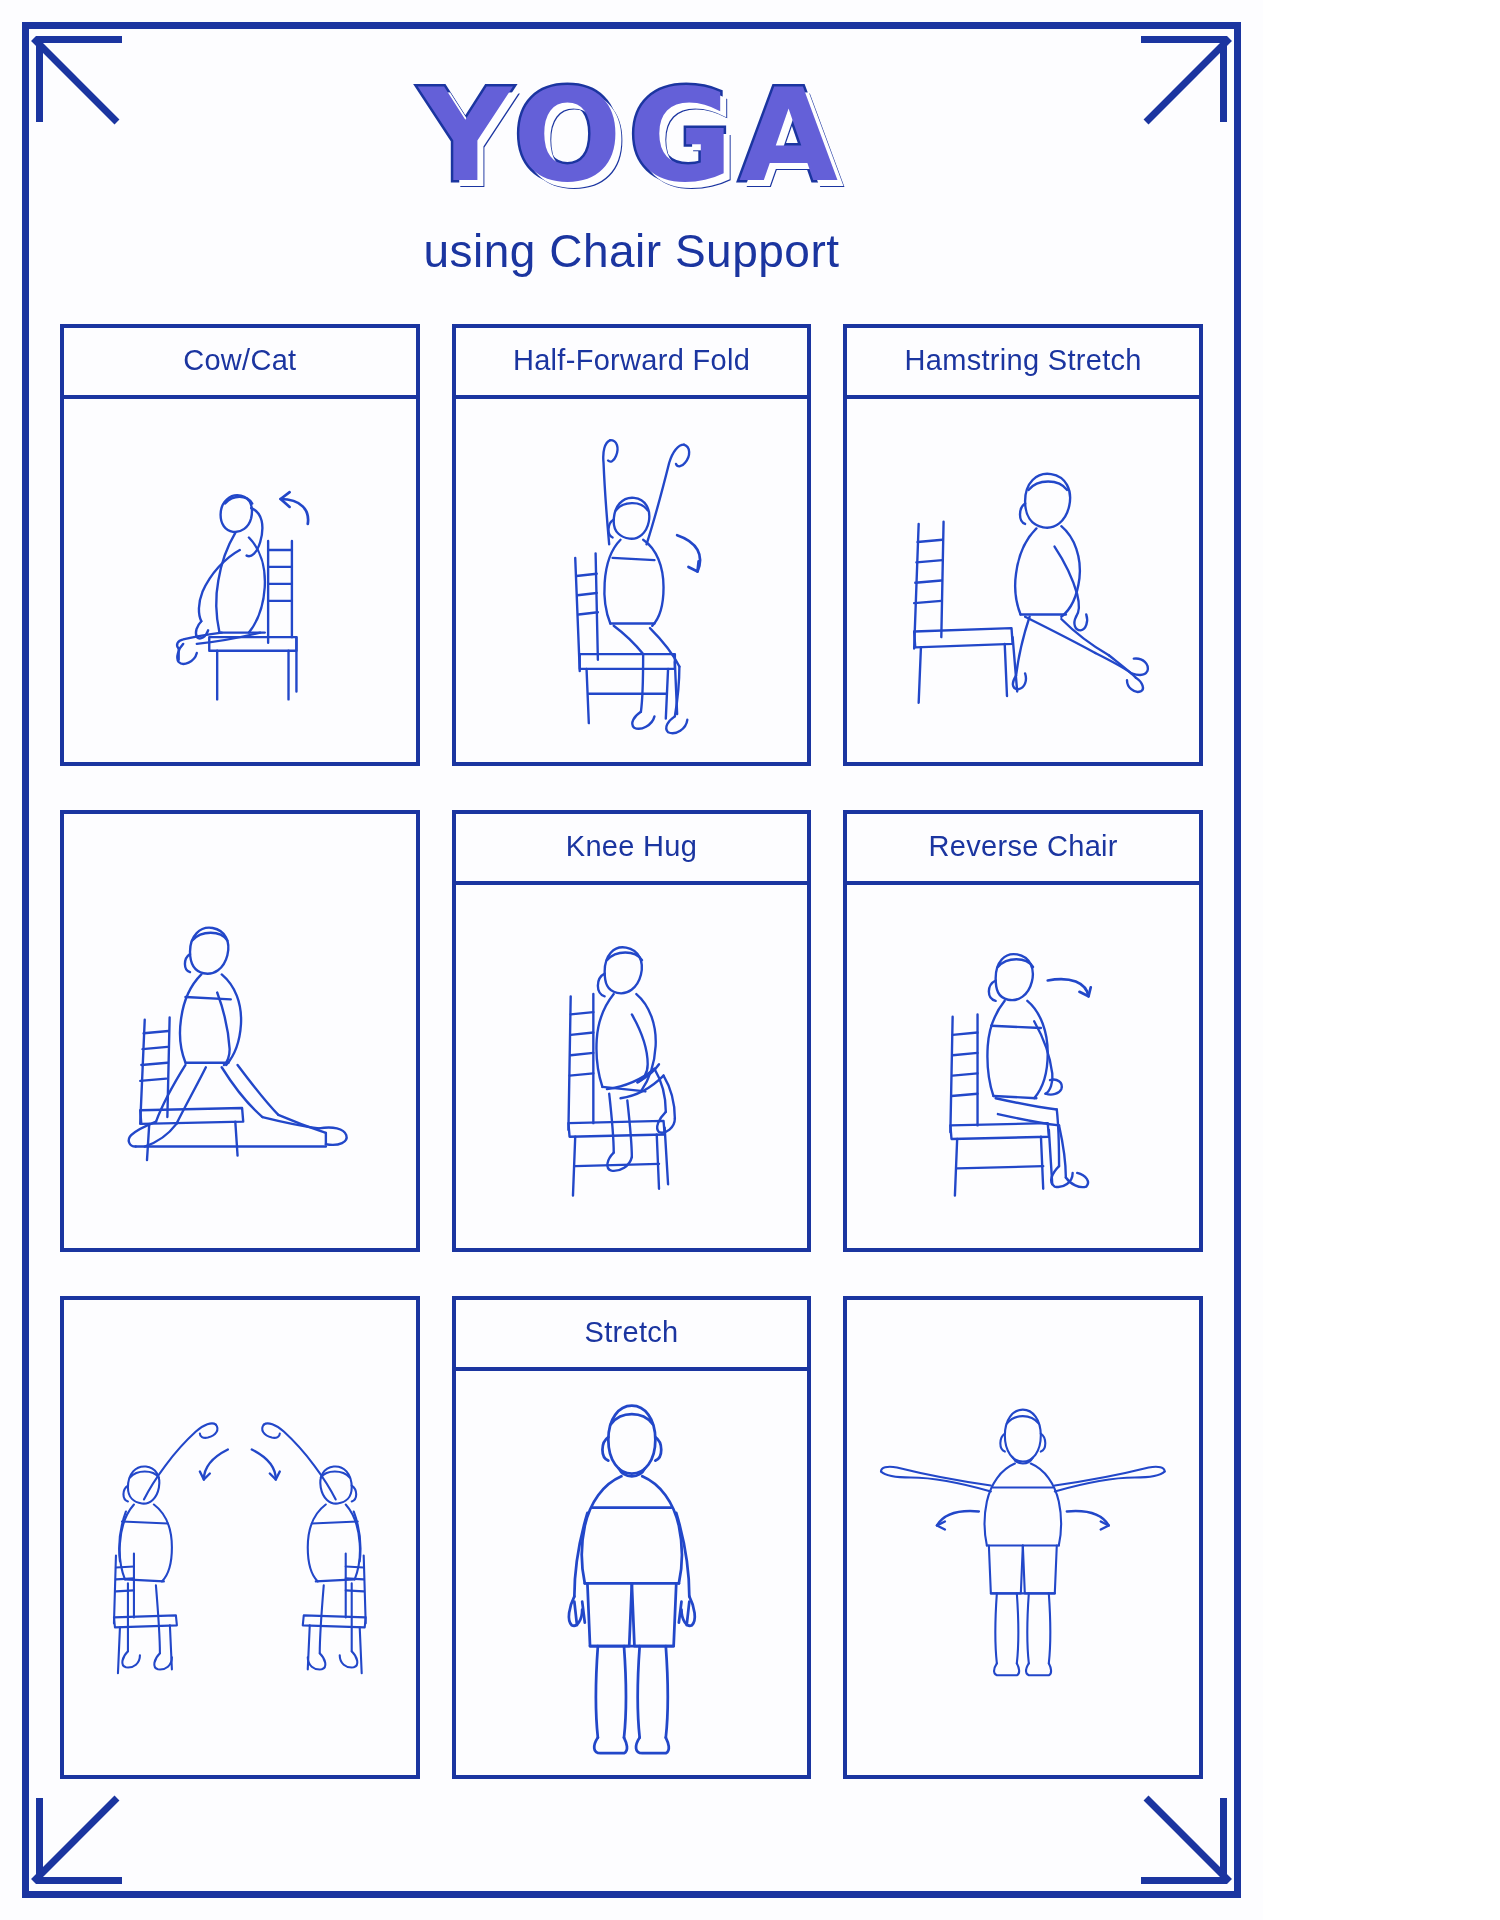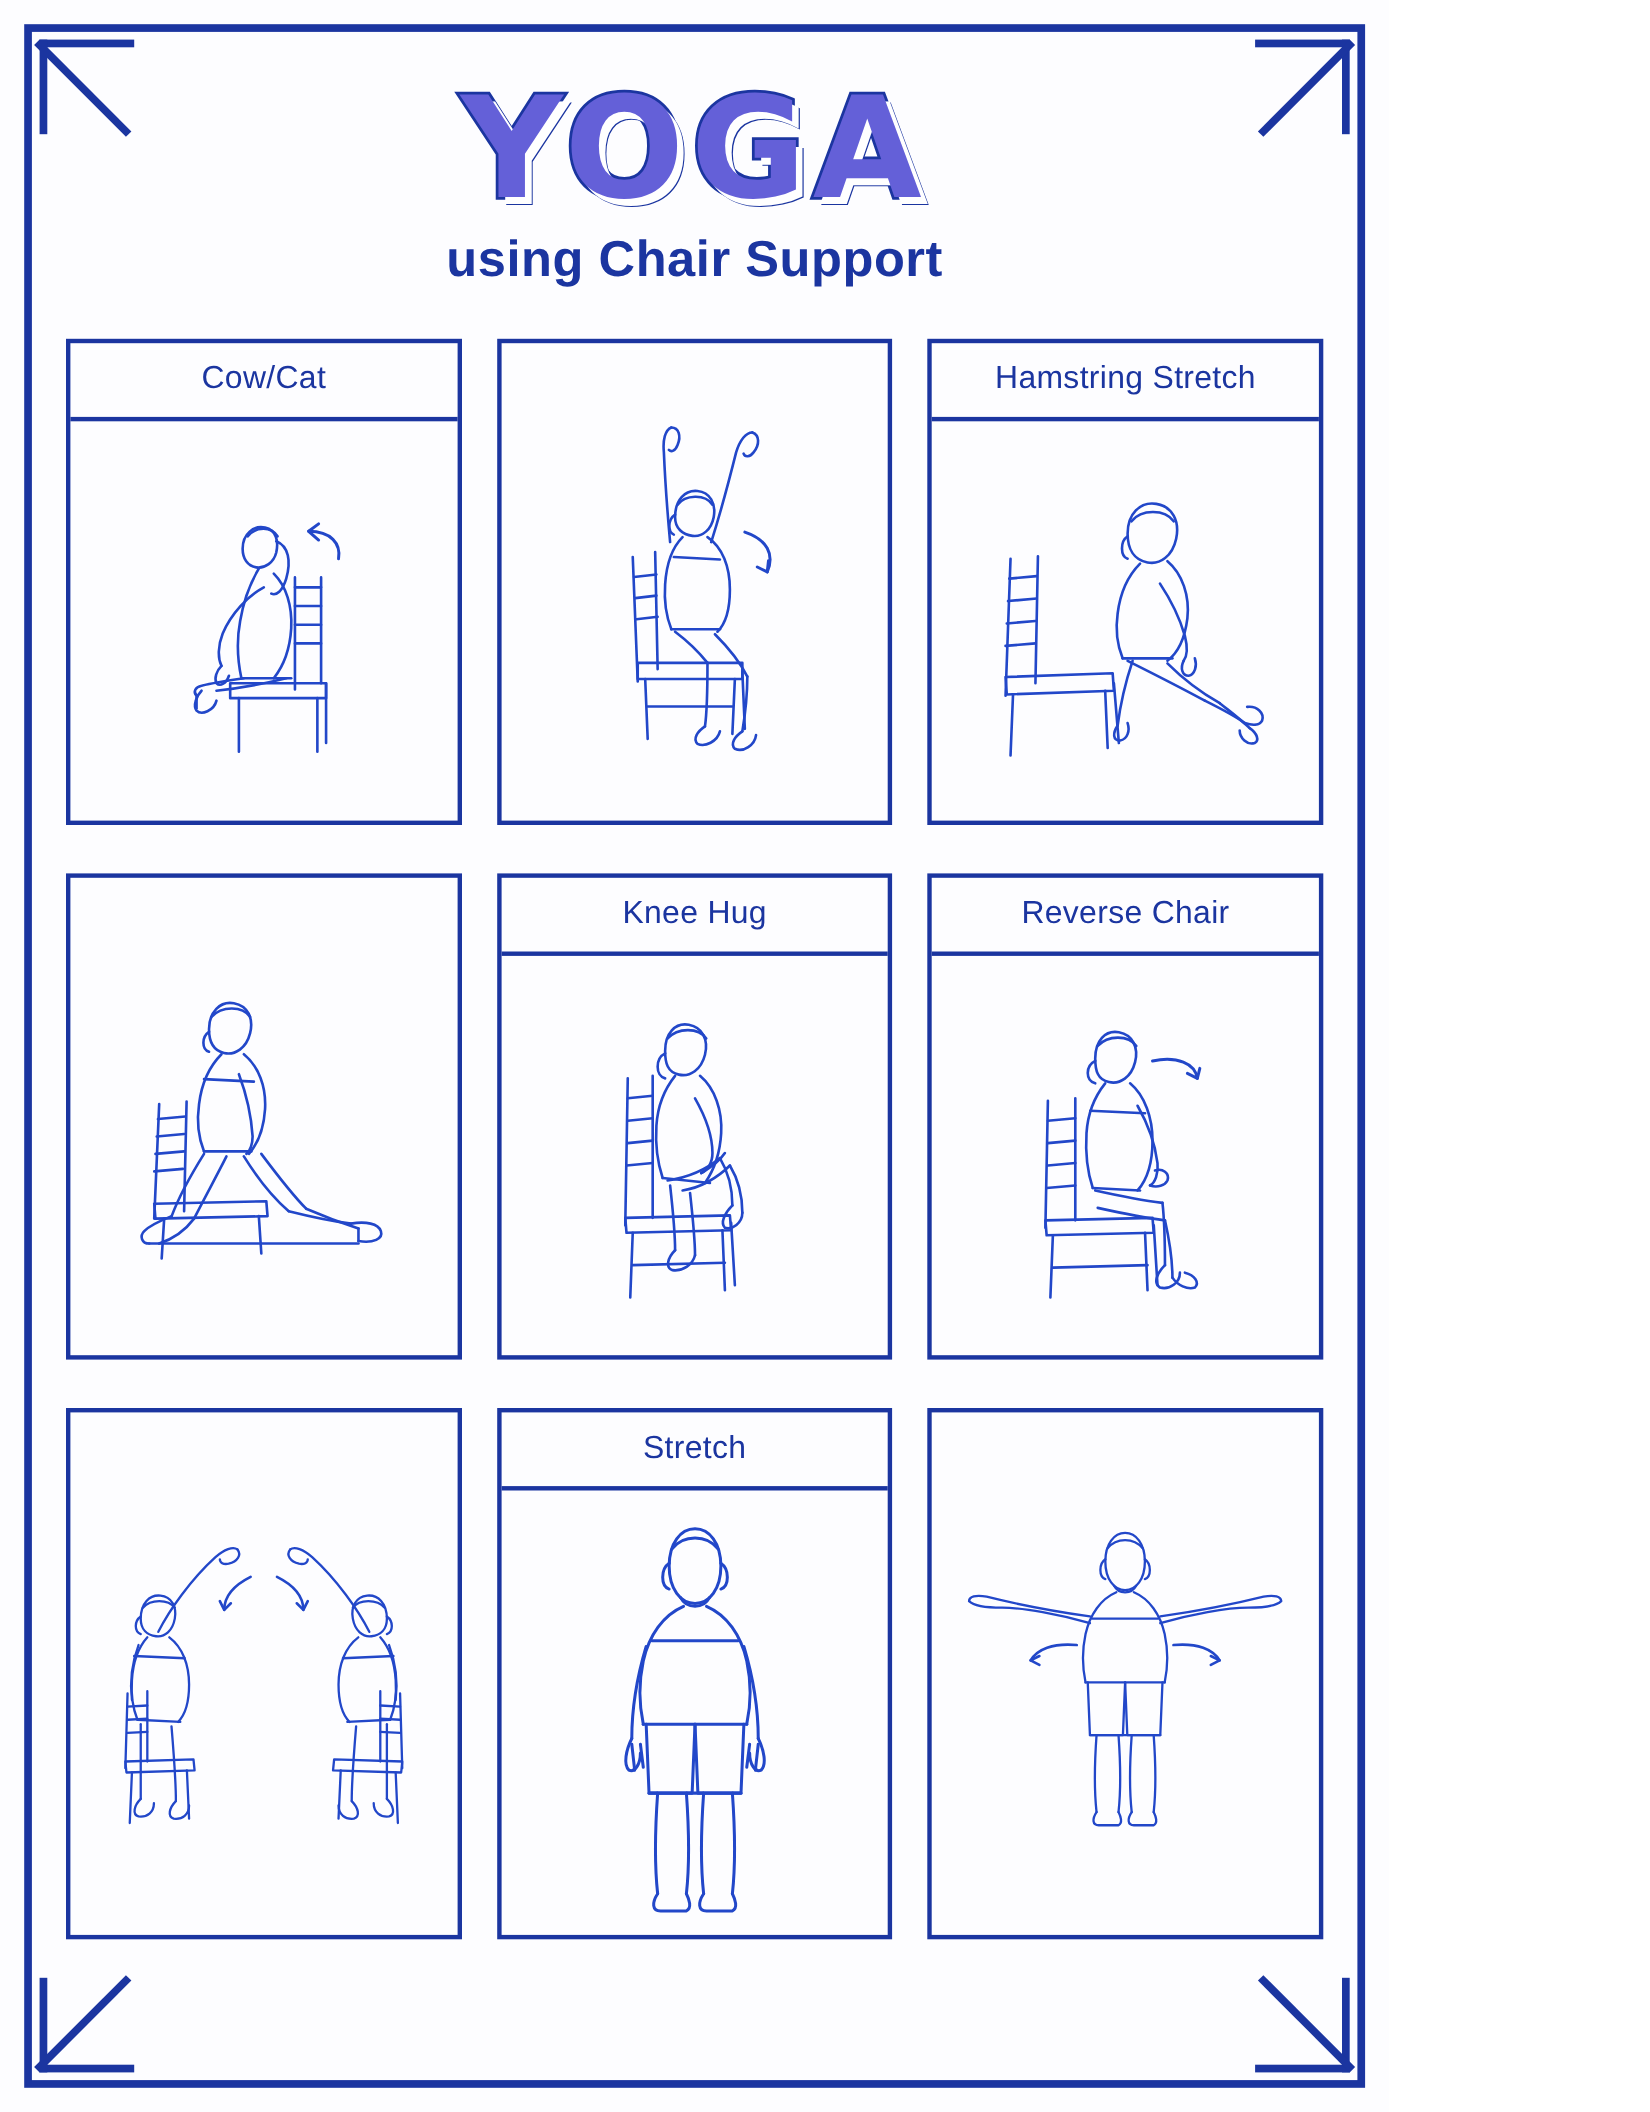--- a/index.html
+++ b/index.html
@@ -81,23 +81,23 @@
     color: #6460d8;
     -webkit-text-stroke: 5px #1b35a0;
     paint-order: stroke fill;
     text-shadow:
        6px 6px 0 #ffffff,
        7px 7px 0 #1b35a0;
     margin: 0;
   }
   .title-sub {
     display: block;
-    margin-top: 8px;
+    margin-top: 24px;
     font-size: 46px;
-    font-weight: bold;
+    font-weight: normal;
     color: #1b35a0;
     letter-spacing: 0.5px;
   }
 
   
   .grid {
     margin-top: 46px;
     display: grid;
     grid-template-columns: repeat(3, 1fr);
     grid-template-rows: repeat(3, 1fr);
@@ -193,20 +193,21 @@
             <path class="ln" d="M100 186 C96 190 93 198 96 202 C100 206 110 202 112 194"></path>
             <path class="ln" d="M96 190 L96 200"></path>
 
             <path class="arrow" d="M186 58 C204 58 212 68 210 80"></path>
             <path class="arrow" d="M186 58 L194 52 M186 58 L194 65"></path>
           </svg>
         </div>
       </div>
 
       <div class="card">
+        <div class="card-header">Half-Forward Fold</div>
         <div class="card-body">
           <svg viewBox="0 0 300 300" preserveAspectRatio="xMidYMid meet">
 
             <path class="ln" d="M130 118 C128 96 126 70 125 46 C124 36 126 28 131 26"></path>
             <path class="ln" d="M131 26 C137 26 139 33 136 40 C134 45 131 46 129 44"></path>
             <path class="ln" d="M163 118 C170 96 177 70 183 46 C186 36 191 30 196 30"></path>
             <path class="ln" d="M196 30 C202 32 202 40 197 46 C194 50 190 50 189 47"></path>
 
             <path class="ln" d="M134 98 C134 84 142 76 152 77 C162 78 167 87 165 98 C163 108 156 114 148 113 C140 112 134 107 134 98 Z"></path>
             <path class="ln" d="M136 88 C142 80 158 79 164 88"></path>

